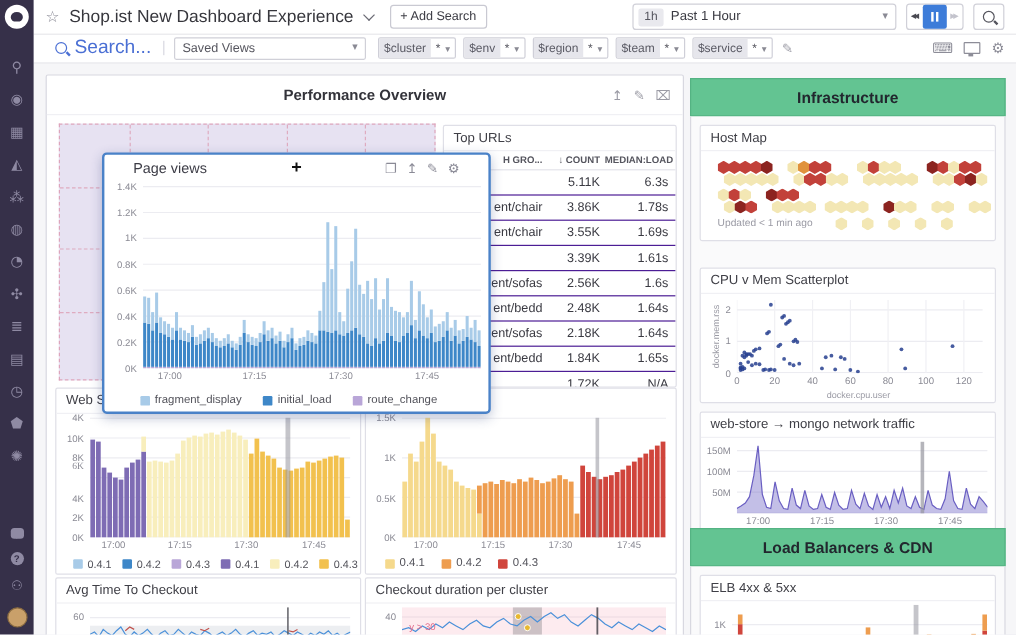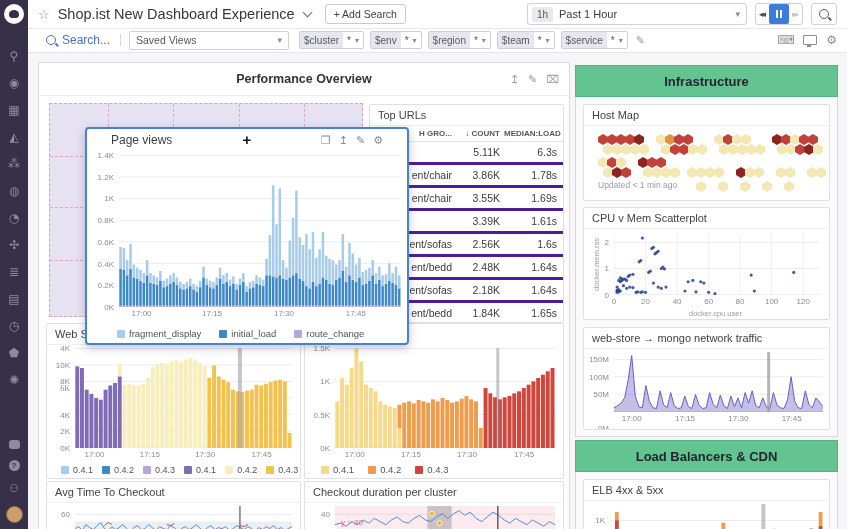--- a/index.html
+++ b/index.html
@@ -42,21 +42,21 @@
   .pausebtn i{display:block;width:2px;height:8px;background:#fff;}
   .zoombtn{width:24px;height:20px;border:1px solid #d0d0d8;border-radius:3px;background:#fff;margin:0 10px 0 8px;
            display:flex;align-items:center;justify-content:center;cursor:pointer;}
   .mag{width:8px;height:8px;border:1.5px solid #55555e;border-radius:50%;position:relative;display:block;}
   .mag:after{content:"";position:absolute;width:4px;height:1.5px;background:#55555e;transform:rotate(45deg);right:-3.5px;bottom:-1.5px;}
   
   .filterbar{position:absolute;left:28px;top:28px;width:819px;height:24px;background:#fff;border-bottom:1px solid #e4e4ea;
              display:flex;align-items:center;z-index:79;}
   .mag-blue{border-color:#4a6fd4;}
   .mag-blue:after{background:#4a6fd4;}
-  .search-lbl{color:#4a6fd4;font-size:12px;margin:0 10px 0 6px;}
+  .search-lbl{color:#4a6fd4;font-size:16px;margin:0 10px 0 6px;}
   .vbar{width:1px;height:12px;background:#d8d8e0;margin-right:8px;}
   .savedviews{width:152px;height:17px;border:1px solid #d0d0d8;border-radius:2px;display:flex;align-items:center;
               font-size:10.5px;color:#55555e;padding-left:6px;cursor:pointer;}
   .pills{display:flex;align-items:center;gap:6px;margin-left:10px;}
   .pill{display:flex;align-items:center;height:16px;border:1px solid #cfcfd8;border-radius:2px;background:#fff;cursor:pointer;}
   .pill b{background:#e6e6ec;color:#5a5a64;font-size:10px;font-weight:normal;padding:1px 4px;align-self:stretch;display:flex;align-items:center;}
   .pill i{font-style:normal;font-size:10px;color:#55555e;padding:0 4px;}
   .pill s{text-decoration:none;color:#8a8a94;font-size:8px;padding-right:4px;font-family:"DejaVu Sans",sans-serif;}
   .pencil{color:#9a9aa4;font-size:11px;margin-left:8px;cursor:pointer;font-family:"DejaVu Sans",sans-serif;}
   .fb-right{margin-left:auto;display:flex;align-items:center;gap:9px;margin-right:10px;color:#8d8d98;}
@@ -89,21 +89,21 @@
   .xlabels span{position:absolute;transform:translateX(-50%);font-size:8px;color:#8a8a94;white-space:nowrap;}
   .legend{position:absolute;display:flex;align-items:center;gap:14px;font-size:9.5px;color:#52525a;}
   .leg{display:flex;align-items:center;gap:4px;}
   .leg i{width:8px;height:8px;border-radius:1px;display:block;}
   
   .tu-table{position:absolute;left:0;right:0;top:20px;}
   .tu-head{display:grid;grid-template-columns:86px 48px 57px;font-size:8px;font-weight:bold;color:#55555e;
            border-bottom:1px solid #e4e4ea;height:16px;align-items:center;}
   .tu-head div{text-align:right;padding-right:4px;white-space:nowrap;overflow:hidden;}
   .tu-row{display:grid;grid-template-columns:86px 48px 57px;height:20px;align-items:center;font-size:10.5px;
-          color:#3a3a42;border-bottom:3px solid #4c1d95;cursor:pointer;}
+          color:#3a3a42;border-bottom:1px solid #4c1d95;cursor:pointer;}
   .tu-row div{text-align:right;padding-right:4px;white-space:nowrap;overflow:hidden;}
   
   .float-pv{position:absolute;left:85px;top:127px;width:320px;height:214px;background:#fff;
             border:2px solid #4a82c8;border-radius:4px;box-shadow:0 3px 10px rgba(40,60,120,.3);z-index:60;}
   .pv-head{height:22px;display:flex;align-items:center;position:relative;padding:0 24px;}
   .pv-title{font-size:12px;color:#3c3c46;}
   .pv-move{position:absolute;left:50%;top:2px;transform:translateX(-50%);font-size:15px;font-weight:bold;color:#111;cursor:move;}
   .pv-icons{margin-left:auto;display:flex;gap:8px;color:#8a8a96;font-size:11px;font-family:"DejaVu Sans",sans-serif;}
   .pv-icons span{cursor:pointer;}
   
@@ -680,21 +680,21 @@
                 </span>
                 <span class="cluster">
                   <span class="hrow">
                     <i class="hex" style="background: rgb(243, 231, 180);"></i>
                   </span>
                 </span>
               </div>
             </div>
         </div>
 
-        <div class="gw" style="height:111px;margin-top:6px">
+        <div class="gw" style="height:111px;margin-top:22px">
           <div class="wtitle">CPU v Mem Scatterplot</div>
           <div class="plot" style="left:30px;top:26px;width:205px;height:61px">
               <svg width="205" height="61">
                 <line x1="0" x2="205" y1="8.3" y2="8.3" stroke="#ececf1"></line>
                 <line x1="0" x2="205" y1="34.4" y2="34.4" stroke="#ececf1"></line>
                 <line x1="0" x2="205" y1="60.5" y2="60.5" stroke="#ececf1"></line>
                 <line x1="0" x2="0" y1="0" y2="61" stroke="#f0f0f4"></line>
                 <line x1="31.57" x2="31.57" y1="0" y2="61" stroke="#f0f0f4"></line>
                 <line x1="63.14" x2="63.14" y1="0" y2="61" stroke="#f0f0f4"></line>
                 <line x1="94.71000000000001" x2="94.71000000000001" y1="0" y2="61" stroke="#f0f0f4"></line>

